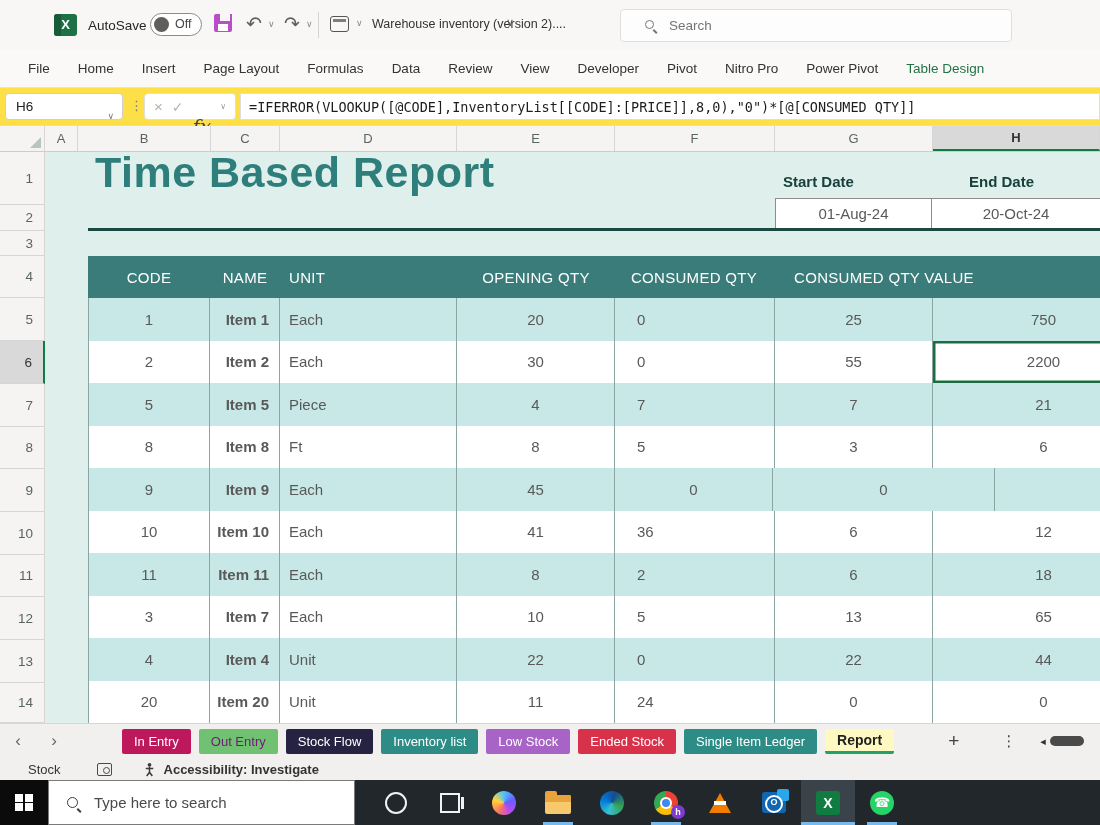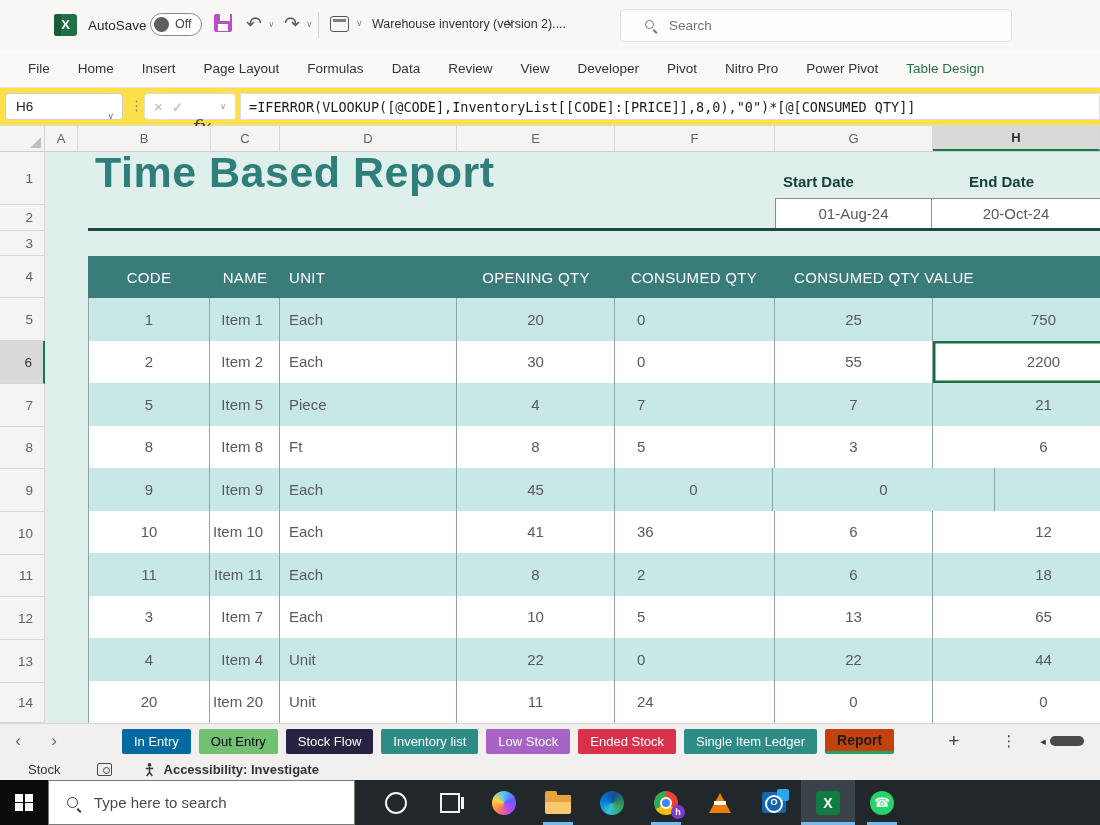--- a/index.html
+++ b/index.html
@@ -69,27 +69,27 @@
   .rtable { position:absolute; left:43px; top:104px; width:1112px; }
   .trow { display:flex; }
   .thead { background:#3a7c7a; height:42px; }
   .th { color:#fff; font-size:15px; letter-spacing:0.3px; display:flex; align-items:center; justify-content:center; overflow:hidden; white-space:nowrap; }
   .td { font-size:15px; color:#595959; display:flex; align-items:center; justify-content:center; border-right:1px solid #8aa5a2; overflow:hidden; white-space:nowrap; }
   .td:first-child { border-left:1px solid #8aa5a2; }
   .drow { height:42.5px; background:#fff; }
   .drow.band { background:#c7e8e6; }
   .a-left { justify-content:flex-start; padding-left:9px; }
   .a-left-lg { justify-content:flex-start; padding-left:22px; }
-  .a-right { justify-content:flex-end; padding-right:16px; }
+  .a-right { justify-content:flex-end; padding-right:10px;font-weight:bold; }
   .td.selcell { box-shadow:inset 0 0 0 2.5px #1b6e41; background:#fff; }
   
   .sheettabs { position:absolute; left:0; top:723px; width:1100px; height:35px; background:#f1f0ef; border-top:1px solid #d8d6d4; display:flex; align-items:center; }
   .nav-arrow { color:#666; font-size:17px; width:36px; text-align:center; }
   .stab { height:25px; border-radius:2px; padding:0 12px; margin-right:8px; font-size:13px; display:flex; align-items:center; white-space:nowrap; }
-  .stab.active { background:#c2410c; color:#1f1f1f; font-weight:bold; border-bottom:3px solid #21a366; font-size:14px; }
+  .stab.active { background:#fef9c3; color:#1f1f1f; font-weight:bold; border-bottom:3px solid #21a366; font-size:14px; }
   .tabs-wrap { display:flex; align-items:center; margin-left:50px; }
   .st-plus { font-size:19px; color:#444; margin-left:46px; }
   .st-menu { font-size:15px; color:#444; margin-left:42px; letter-spacing:0; }
   .st-scroll-arrow { color:#333; font-size:11px; margin-left:24px; }
   .st-scroll-pill { width:34px; height:10px; background:#4a4a4a; border-radius:5px; margin-left:4px; }
   
   .statusbar { position:absolute; left:0; top:758px; width:1100px; height:22px; background:#f1f0ef; display:flex; align-items:center; font-size:13px; color:#333; }
   .sb-ready { margin-left:28px; }
   .macro-ico { position:relative; width:15px; height:13px; border:1.4px solid #4a4a4a; border-radius:2px; margin-left:36px; }
   .macro-ico::after { content:""; position:absolute; right:1px; bottom:1px; width:5px; height:5px; border:1.2px solid #4a4a4a; border-radius:50%; }
@@ -322,22 +322,22 @@
             <div class="td " style="width: 222px;">0</div>
           </div>
         </div>
     </div>
   </div>
 
   <div class="sheettabs">
     <span class="nav-arrow">‹</span>
     <span class="nav-arrow">›</span>
     <div class="tabs-wrap">
-        <div class="stab" style="background: #0369a1; color: rgb(255, 255, 255);">In Entry</div>
-        <div class="stab" style="background: rgb(113, 193, 115); color: #000000;">Out Entry</div>
+        <div class="stab" style="background: #be185d; color: rgb(255, 255, 255);">In Entry</div>
+        <div class="stab" style="background: rgb(113, 193, 115); color: #701a75;">Out Entry</div>
         <div class="stab" style="background: rgb(38, 34, 66); color: rgb(255, 255, 255);">Stock Flow</div>
         <div class="stab" style="background: rgb(46, 140, 135); color: rgb(255, 255, 255);">Inventory list</div>
         <div class="stab" style="background: rgb(167, 99, 197); color: rgb(255, 255, 255);">Low Stock</div>
         <div class="stab" style="background: rgb(216, 49, 74); color: rgb(255, 255, 255);">Ended Stock</div>
         <div class="stab" style="background: rgb(46, 140, 135); color: rgb(255, 255, 255);">Single Item Ledger</div>
         <div class="stab active">Report</div>
       </div>
     <span class="st-plus">+</span>
     <span class="st-menu">⋮</span>
     <span class="st-scroll-arrow">◂</span>

